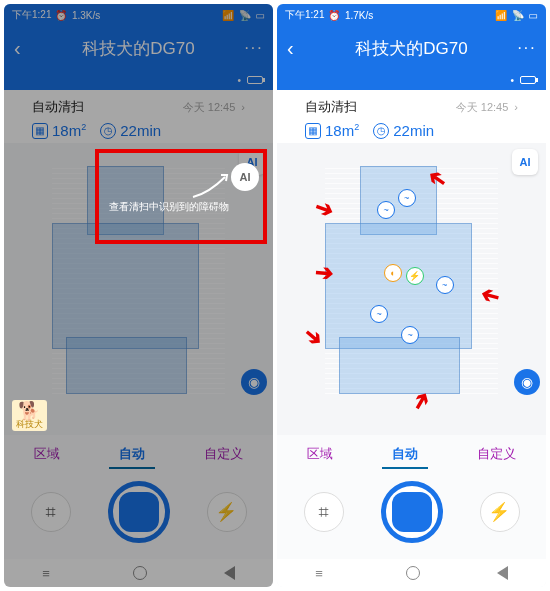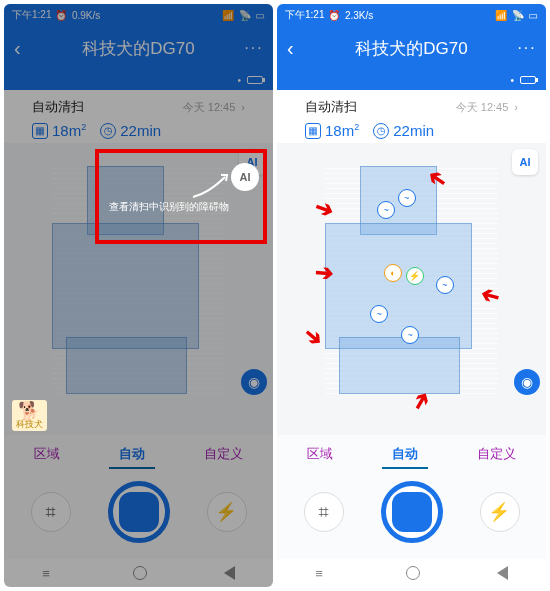--- a/index.html
+++ b/index.html
@@ -68,21 +68,21 @@
 </head>
 <body>
 
 <div class="wrap">
 
   <div class="phone dim">
     <div class="status">
       <div class="l">
         <span>下午1:21</span>
         <span>⏰</span>
-        <span>0.9K/s</span>
+        <span>1.3K/s</span>
       </div>
       <div class="r">
         <span>📶</span>
         <span>📡</span>
         <span>▭</span>
       </div>
     </div>
     <div class="header">
       <div class="back">‹</div>
       <div class="title">科技犬的DG70</div>
@@ -152,21 +152,21 @@
       <span class="ci"></span>
       <span class="tr"></span>
     </div>
   </div>
 
   <div class="phone">
     <div class="status">
       <div class="l">
         <span>下午1:21</span>
         <span>⏰</span>
-        <span>2.3K/s</span>
+        <span>1.7K/s</span>
       </div>
       <div class="r">
         <span>📶</span>
         <span>📡</span>
         <span>▭</span>
       </div>
     </div>
     <div class="header">
       <div class="back">‹</div>
       <div class="title">科技犬的DG70</div>

